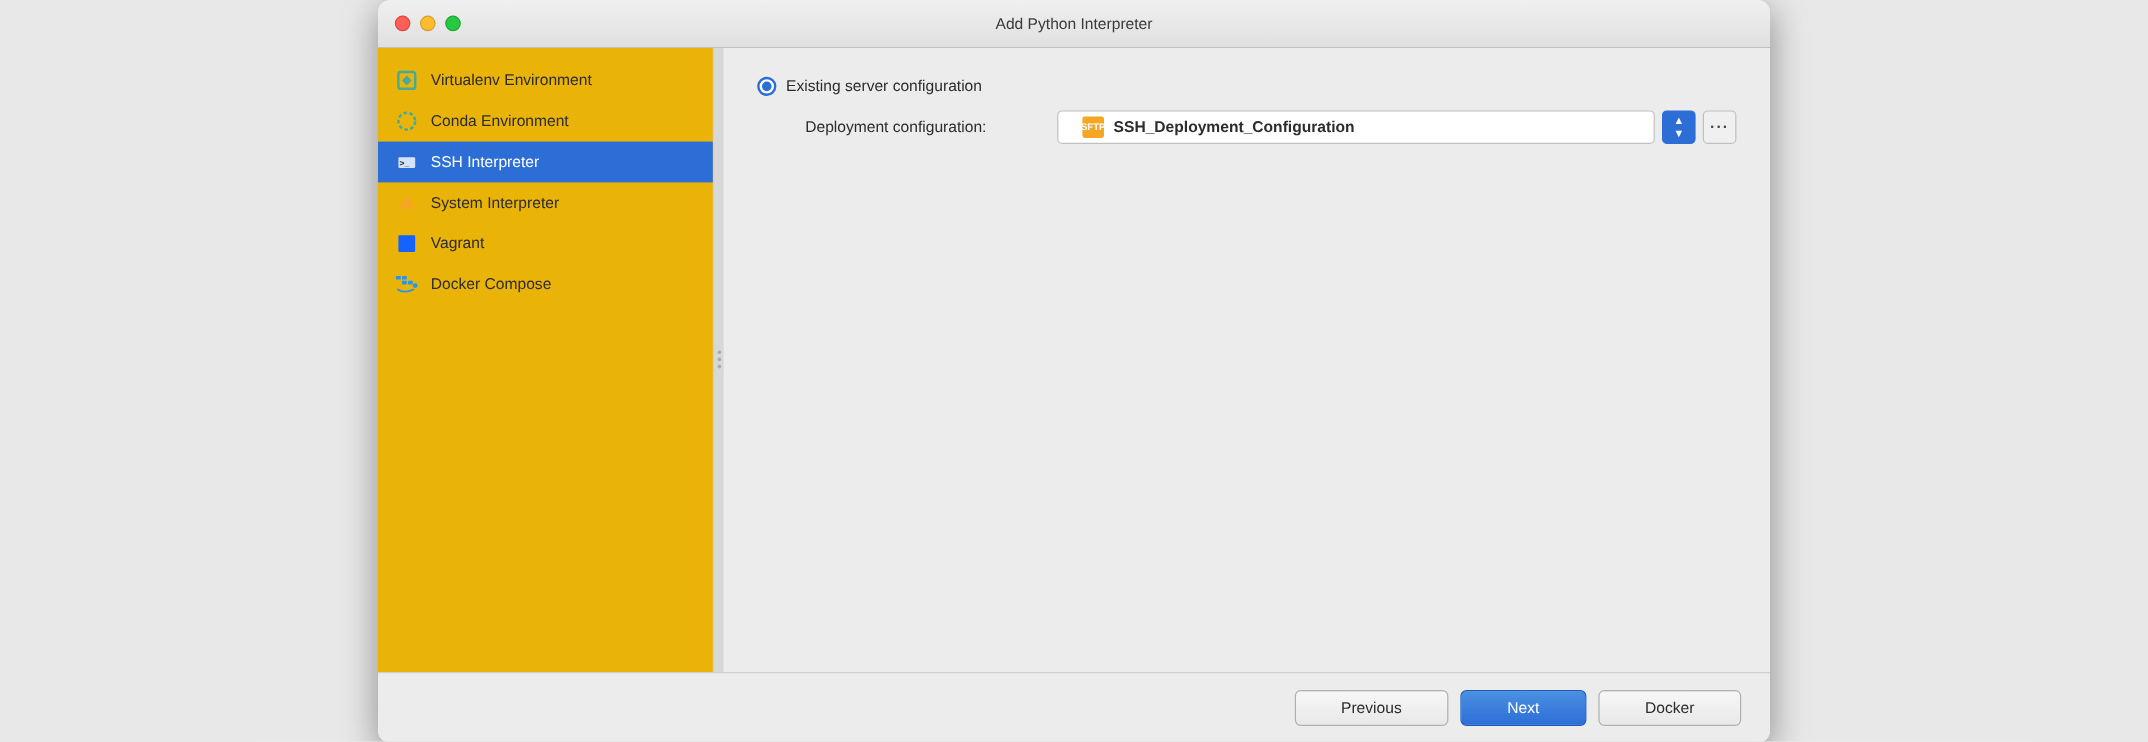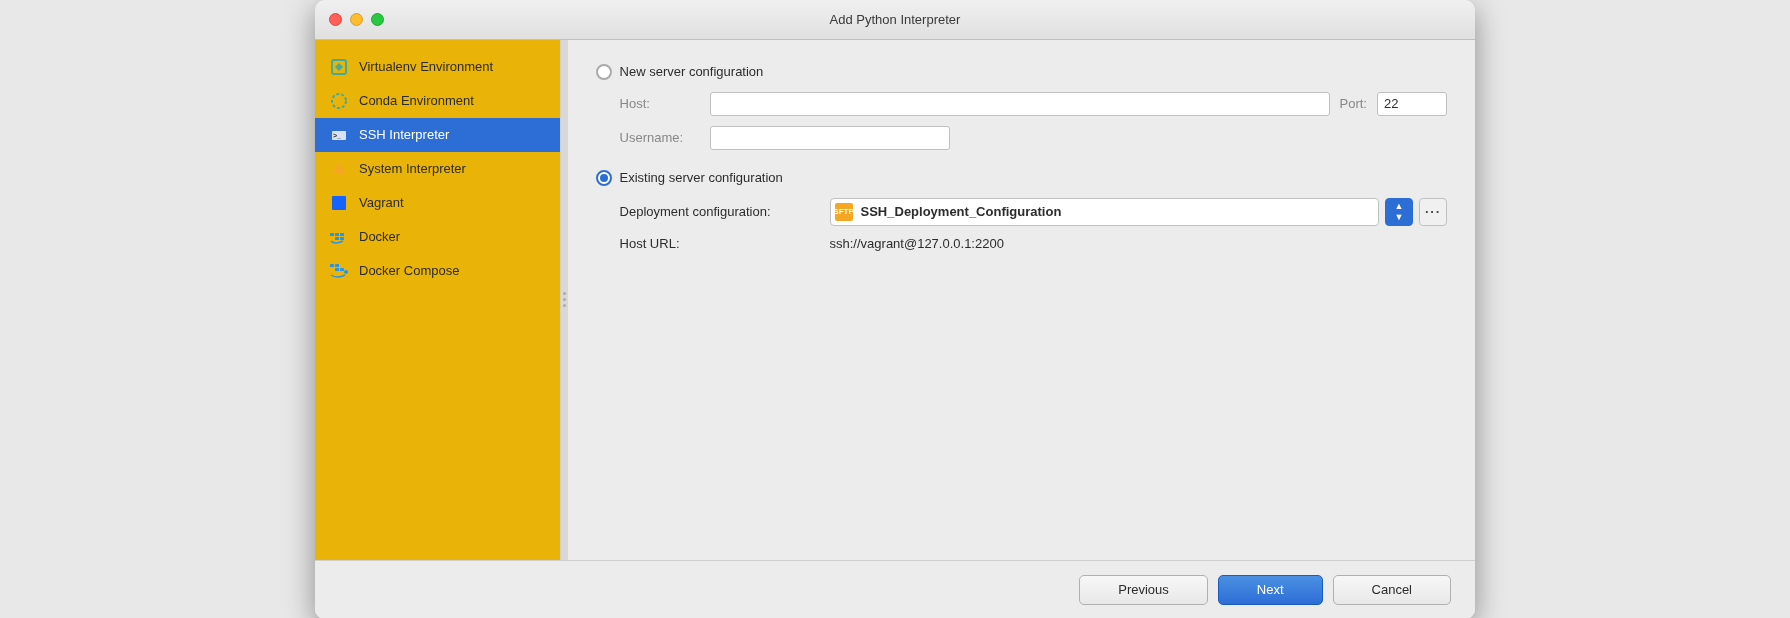--- a/index.html
+++ b/index.html
@@ -169,40 +169,41 @@
     .existing-fields {
       margin-left: 24px;
       display: flex;
       flex-direction: column;
       gap: 10px;
     }
     .deployment-row {
       display: flex;
       align-items: center;
       gap: 10px;
+      margin-left: 16px;
     }
     .deployment-label {
       font-size: 13px;
       color: #2c2c2c;
       font-weight: 500;
       min-width: 200px;
     }
     .deployment-select-wrapper {
       display: flex;
       align-items: center;
       gap: 6px;
       flex: 1;
     }
     .deployment-select {
       flex: 1;
       height: 28px;
       border: 1px solid #c0c0c0;
       border-radius: 4px;
       background: white;
-      padding: 0 4px;
+      padding: 0 20px;
       font-size: 13px;
       font-weight: 600;
       color: #2c2c2c;
       display: flex;
       align-items: center;
       gap: 8px;
     }
     .select-arrow-btn {
       width: 28px;
       height: 28px;
@@ -364,33 +365,20 @@
 
       <div class="sidebar-item">
         <div class="sidebar-icon">
           <svg width="18" height="18" viewBox="0 0 18 18">
             <rect x="2" y="2" width="14" height="14" rx="1" fill="#1563FF"></rect>
           </svg>
         </div>
         <span>Vagrant</span>
       </div>
 
-      <div class="sidebar-item">
-        <div class="sidebar-icon">
-          <svg width="20" height="16" viewBox="0 0 20 16">
-            <rect x="1" y="4" width="4" height="3" rx="0.5" fill="#2496ed"></rect>
-            <rect x="6" y="4" width="4" height="3" rx="0.5" fill="#2496ed"></rect>
-            <rect x="11" y="4" width="4" height="3" rx="0.5" fill="#2496ed"></rect>
-            <rect x="6" y="8" width="4" height="3" rx="0.5" fill="#2496ed"></rect>
-            <rect x="11" y="8" width="4" height="3" rx="0.5" fill="#2496ed"></rect>
-            <path d="M2 12 Q6 16 14 12" fill="none" stroke="#2496ed" stroke-width="1.5"></path>
-          </svg>
-        </div>
-        <span>Docker</span>
-      </div>
 
       <div class="sidebar-item">
         <div class="sidebar-icon">
           <svg width="20" height="18" viewBox="0 0 20 18">
             <rect x="1" y="2" width="4" height="3" rx="0.5" fill="#2496ed"></rect>
             <rect x="6" y="2" width="4" height="3" rx="0.5" fill="#2496ed"></rect>
             <rect x="6" y="6" width="4" height="3" rx="0.5" fill="#2496ed"></rect>
             <rect x="11" y="6" width="4" height="3" rx="0.5" fill="#2496ed"></rect>
             <path d="M2 13 Q8 17 16 13" fill="none" stroke="#2496ed" stroke-width="1.5"></path>
             <circle cx="17" cy="10" r="2" fill="#2496ed"></circle>
@@ -403,38 +391,20 @@
     <div class="divider-handle">
       <div class="divider-dots">
         <div class="divider-dot"></div>
         <div class="divider-dot"></div>
         <div class="divider-dot"></div>
       </div>
     </div>
 
     <div class="main-panel">
 
-      <div class="radio-section">
-        <label class="radio-label">
-          <div class="radio-btn"></div>
-          <span>New server configuration</span>
-        </label>
-        <div class="form-fields">
-          <div class="field-row">
-            <span class="field-label">Host:</span>
-            <input class="field-input host-input" type="text" value="" style="">
-            <span class="port-label">Port:</span>
-            <input class="field-input port-input" type="text" value="22" style="">
-          </div>
-          <div class="field-row">
-            <span class="field-label">Username:</span>
-            <input class="field-input username-input" type="text" value="" style="">
-          </div>
-        </div>
-      </div>
 
       <div class="radio-section">
         <label class="radio-label">
           <div class="radio-btn checked"></div>
           <span>Existing server configuration</span>
         </label>
         <div class="existing-fields">
           <div class="deployment-row">
             <span class="deployment-label">Deployment configuration:</span>
             <div class="deployment-select-wrapper">
@@ -444,28 +414,24 @@
               </div>
               <div class="select-arrow-btn">
                 <span>▲</span>
                 <span>▼</span>
               </div>
               <div class="more-btn">
                 <span>···</span>
               </div>
             </div>
           </div>
-          <div class="host-url-row">
-            <span class="host-url-label">Host URL:</span>
-            <span class="host-url-value">ssh://vagrant@127.0.0.1:2200</span>
-          </div>
         </div>
       </div>
 
     </div>
   </div>
 
   <div class="footer">
     <button class="btn">Previous</button>
     <button class="btn btn-primary">Next</button>
-    <button class="btn">Cancel</button>
+    <button class="btn">Docker</button>
   </div>
 </div>
 
 </body></html>

